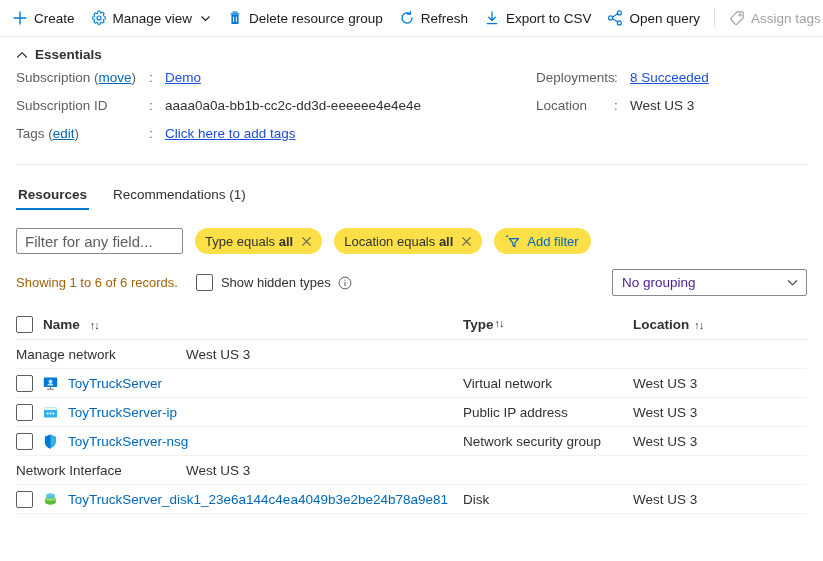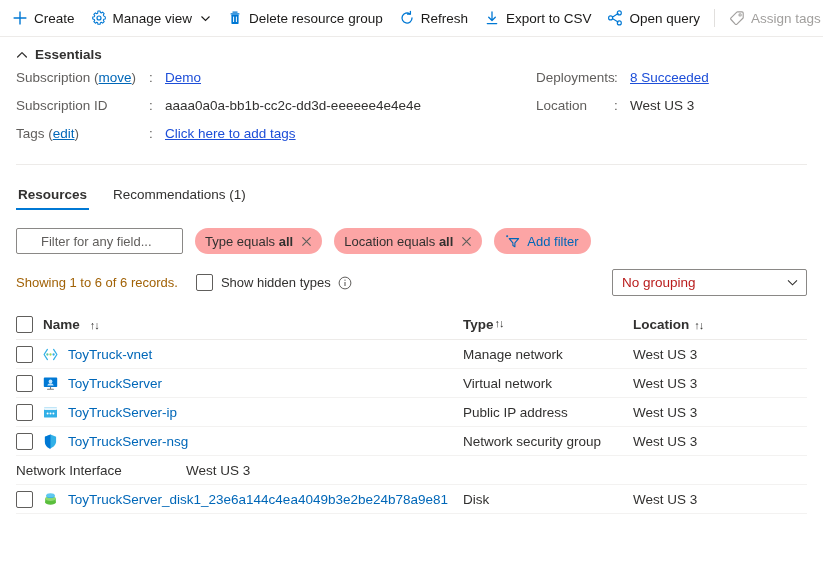--- a/index.html
+++ b/index.html
@@ -80,29 +80,29 @@
   }
 
   
   .filterbar {
     display: flex; align-items: center; gap: 12px;
     padding: 18px 16px 0 16px;
   }
   .filter-input {
     width: 167px; height: 26px;
     border: 1px solid #8a8886; border-radius: 2px;
-    padding: 0 24px; font-size: 13px;
+    padding: 0 8px; font-size: 15px;
     font-family: "Liberation Sans", sans-serif;
     color: #323130; background: #fff; outline: none;
   }
   .filter-input::placeholder { color: #605e5c; }
   .chip {
     display: flex; align-items: center; gap: 8px;
     height: 26px; padding: 0 10px;
-    background: #fca5a5; border-radius: 13px;
+    background: #fde047; border-radius: 13px;
     font-size: 13px; color: #323130; cursor: pointer; white-space: nowrap;
   }
   .chip b { font-weight: 700; }
   .chip .x { display: flex; align-items: center; color: #605e5c; }
   .chip.add { color: #0067b8; gap: 6px; padding: 0 12px 0 10px; }
 
   
   .showrow {
     display: flex; align-items: center;
     padding: 15px 16px 0 16px;
@@ -115,21 +115,21 @@
     background: #fff; border-radius: 2px; flex: none;
   }
   .chk-label { color: #323130; font-size: 13px; }
   .info-ico { margin-left: 7px; display: flex; align-items: center; cursor: pointer; }
   .grouping {
     margin-left: auto;
     display: flex; align-items: center; justify-content: space-between;
     width: 195px; height: 27px;
     border: 1px solid #8a8886; border-radius: 2px;
     padding: 0 7px 0 9px;
-    font-size: 13.5px; color: #b91c1c; background: #fff; cursor: pointer;
+    font-size: 13.5px; color: #4c1d95; background: #fff; cursor: pointer;
   }
 
   
   .table { padding: 0 16px; margin-top: 14px; }
   .thead {
     display: flex; align-items: center;
     height: 30px; font-size: 13.5px; font-weight: 600; color: #323130;
     border-bottom: 1px solid #edebe9;
   }
   .col-name { display: flex; align-items: center; gap: 10px; width: 447px; }
@@ -367,32 +367,20 @@
       <span>Type</span>
       <span class="sort-ico">↑↓</span>
     </div>
     <div class="col-loc">
       <span>Location</span>
       <span class="sort-ico">↑↓</span>
     </div>
   </div>
 
   <div class="trow">
-    <div class="col-name">
-      <span class="cbox"></span>
-      <span class="res-ico">
-        <svg width="17" height="17" viewBox="0 0 17 17">
-          <path d="M5.4 3.4L2.1 8.5l3.3 5.1M11.6 3.4l3.3 5.1-3.3 5.1" fill="none" stroke="#32b0e7" stroke-width="1.25" stroke-linecap="round" stroke-linejoin="round"></path>
-          <circle cx="5.4" cy="8.5" r="1.15" fill="#5ec8a0"></circle>
-          <circle cx="8.5" cy="8.5" r="1.15" fill="#a0d75c"></circle>
-          <circle cx="11.6" cy="8.5" r="1.15" fill="#32b0e7"></circle>
-        </svg>
-      </span>
-      <span class="res-link">ToyTruck-vnet</span>
-    </div>
     <div class="col-type cell-type">Manage network</div>
     <div class="col-loc cell-loc">West US 3</div>
   </div>
 
   <div class="trow">
     <div class="col-name">
       <span class="cbox"></span>
       <span class="res-ico">
         <svg width="17" height="17" viewBox="0 0 17 17">
           <rect x="1.8" y="2.6" width="13.4" height="9.4" rx="0.8" fill="#0078d4"></rect>

